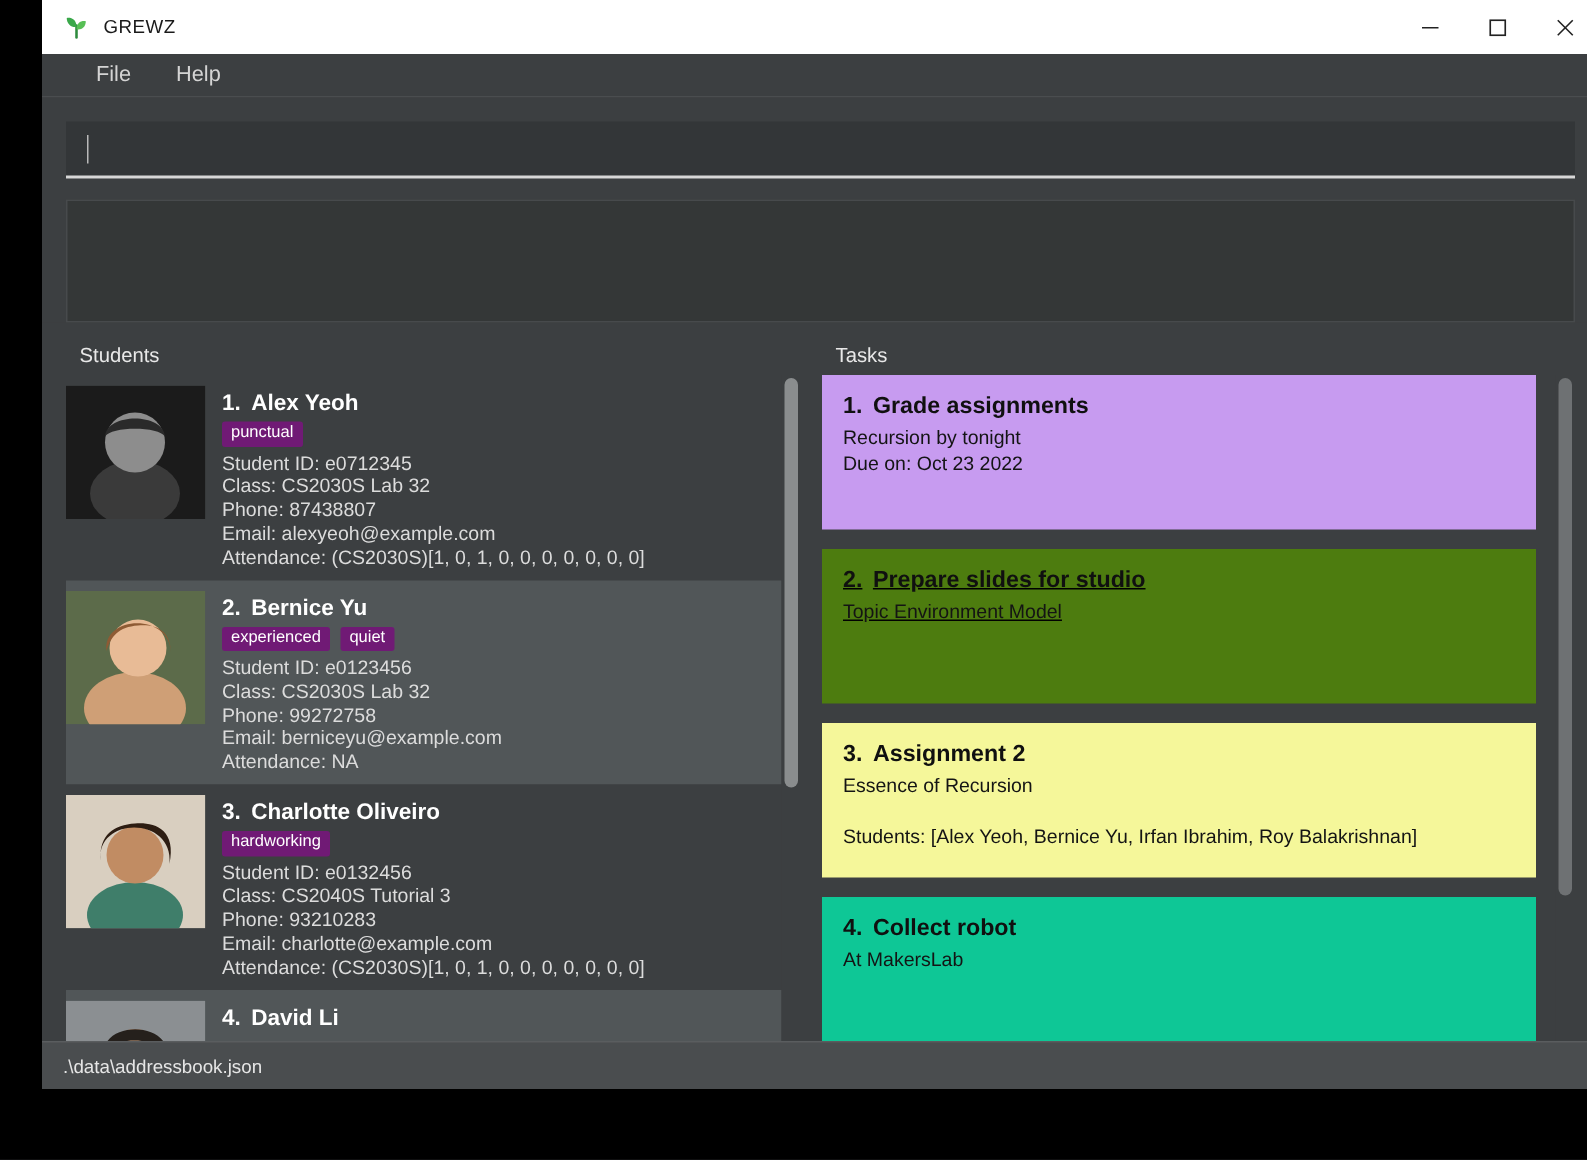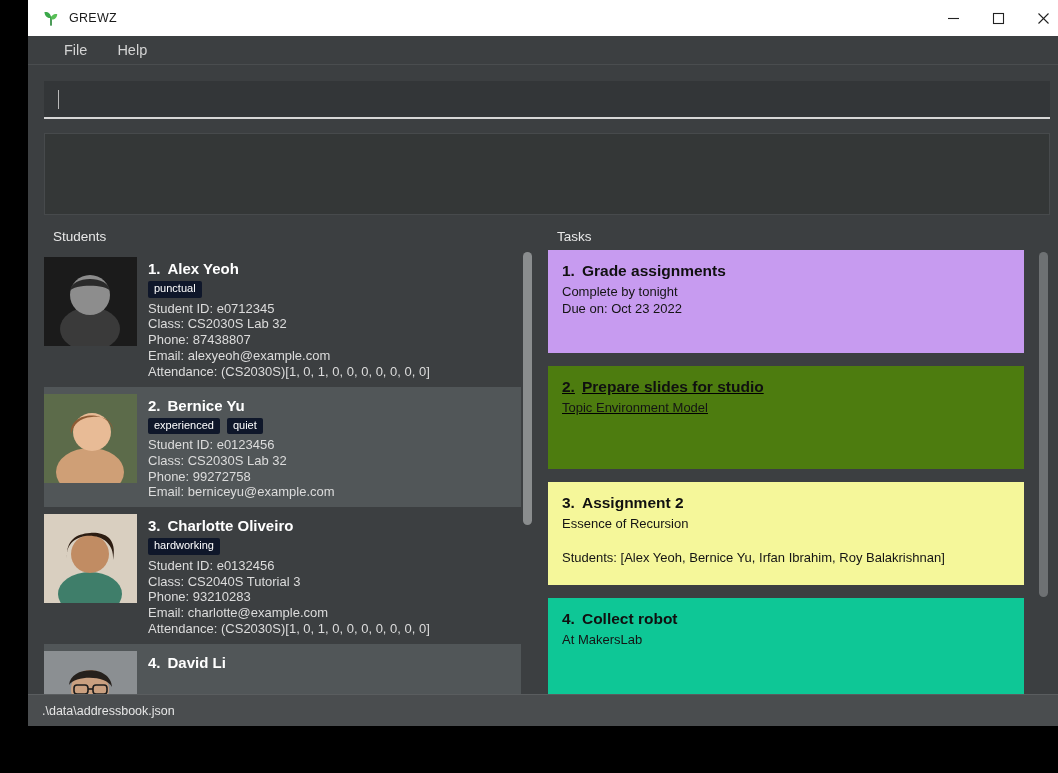--- a/index.html
+++ b/index.html
@@ -184,21 +184,21 @@
   .student-name {
     font-size: 15px;
     font-weight: bold;
     color: #ffffff;
     margin-bottom: 4px;
     white-space: nowrap;
   }
   .student-name .idx { margin-right: 7px; }
   .tag-row { display: flex; gap: 7px; margin-bottom: 3px; }
   .tag {
-    background: #0f172a;
+    background: #701a75;
     color: #ffffff;
     font-size: 11px;
     padding: 2px 6px 3px 6px;
     border-radius: 2px;
     line-height: 1.05;
     white-space: nowrap;
   }
   .student-line {
     font-size: 13px;
     color: #dcdcdc;
@@ -334,20 +334,21 @@
             <div class="student-body">
               <div class="student-name"><span class="idx">2.</span><span>Bernice Yu</span></div>
               <div class="tag-row">
                 <span class="tag">experienced</span>
                 <span class="tag">quiet</span>
               </div>
               <div class="student-line">Student ID: e0123456</div>
               <div class="student-line">Class: CS2030S Lab 32</div>
               <div class="student-line">Phone: 99272758</div>
               <div class="student-line">Email: berniceyu@example.com</div>
+              <div class="student-line">Attendance: NA</div>
             </div>
           </div>
 
           <div class="student-card alt-a">
             <span class="avatar">
               <svg viewBox="0 0 93 89">
                   <rect width="93" height="89" fill="#d9cfc0"></rect>
                   <ellipse cx="46" cy="80" rx="32" ry="22" fill="#3f7e6a"></ellipse>
                   <circle cx="46" cy="40" r="19" fill="#c18c63"></circle>
                   <path d="M23 44 C20 14, 72 14, 69 46 C74 22, 58 18, 46 19 C32 20, 22 26, 23 44 Z" fill="#2d1d12"></path>
@@ -391,21 +392,21 @@
       </div>
     </div>
 
     <div class="panel panel-tasks">
       <div class="panel-header">Tasks</div>
       <div class="list-outer">
         <div class="list-scroll">
 
           <div class="task-card" style="background:#c79bf0;">
             <div class="task-title"><span class="idx">1.</span><span>Grade assignments</span></div>
-            <div class="task-line">Complete by tonight</div>
+            <div class="task-line">Recursion by tonight</div>
             <div class="task-line">Due on: Oct 23 2022</div>
           </div>
 
           <div class="task-card" style="background:#4d7c0f;text-decoration:underline;">
             <div class="task-title"><span class="idx">2.</span><span>Prepare slides for studio</span></div>
             <div class="task-line">Topic Environment Model</div>
           </div>
 
           <div class="task-card" style="background:#f5f79a;">
             <div class="task-title"><span class="idx">3.</span><span>Assignment 2</span></div>

